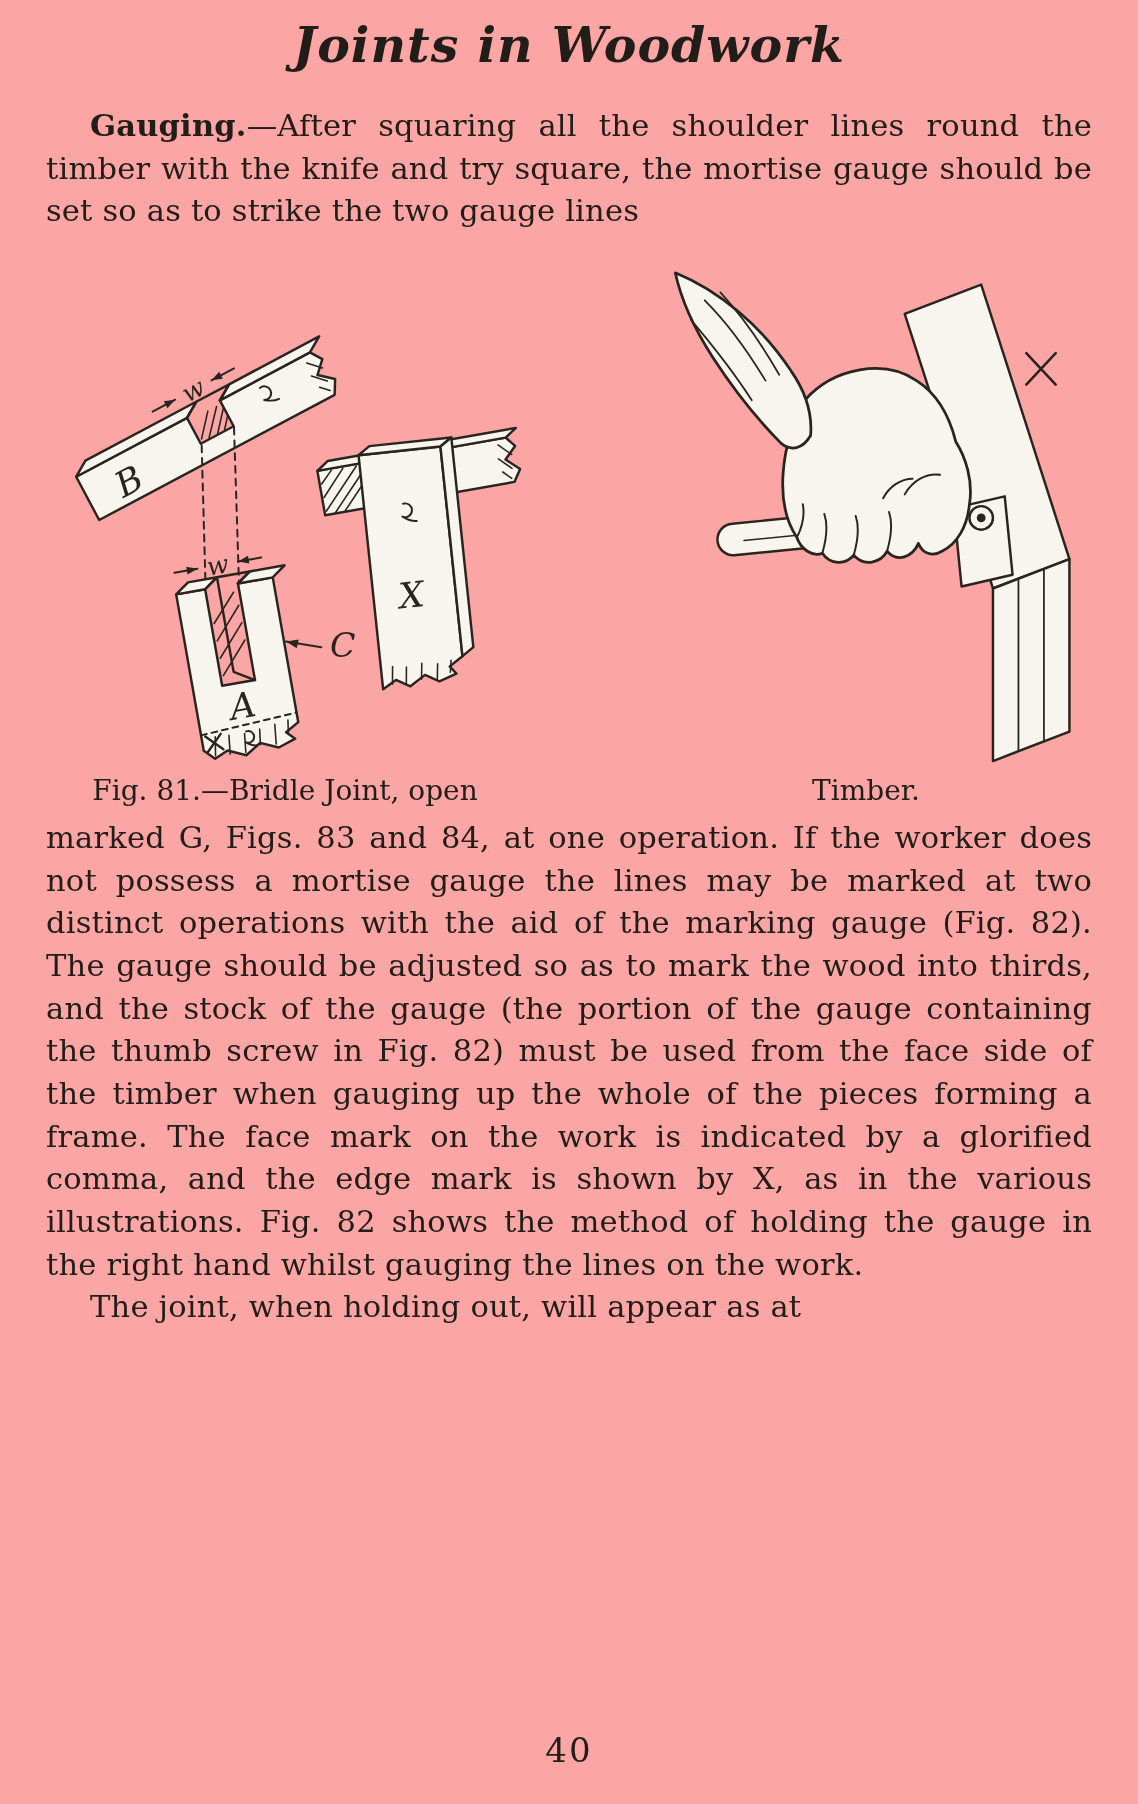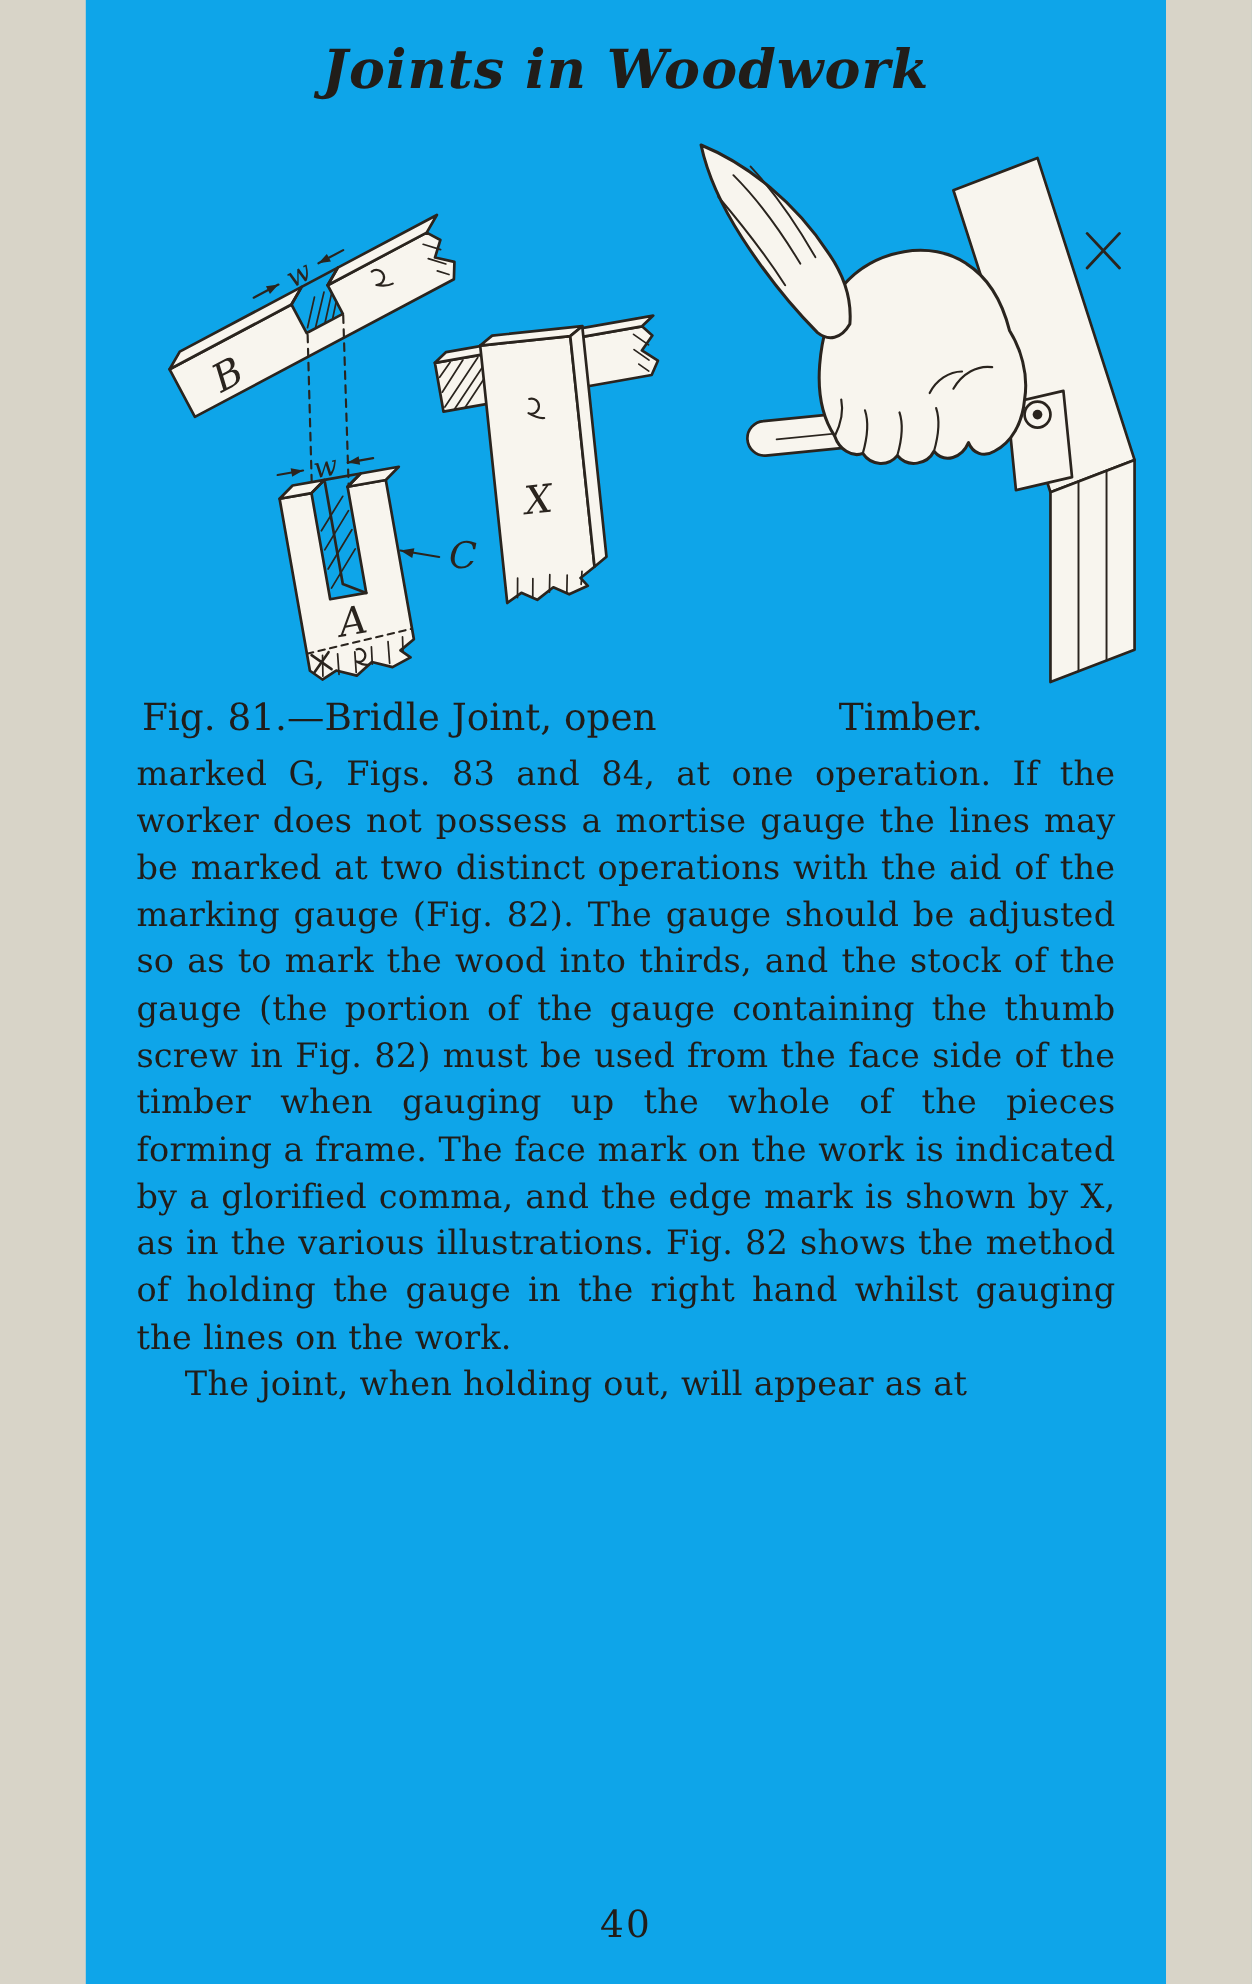--- a/index.html
+++ b/index.html
@@ -1,52 +1,53 @@
 <!DOCTYPE html>
 <html><head>
 <meta charset="utf-8">
 <style>
   html,body{margin:0;padding:0;background:#d8d4c8;}
   .page{
-    width:982px;height:1804px;margin:0 auto;background:#0ea5e9;
+    width:1138px;height:1804px;margin:0 auto;background:#fca5a5;
     color:#211d19;font-family:"DejaVu Serif", serif;
-    box-sizing:border-box;padding:22px 46px 0 46px;position:relative;overflow:hidden;
+    box-sizing:border-box;padding:4px 46px 0 46px;position:relative;overflow:hidden;
   }
   .title{
     text-align:center;font-style:italic;font-weight:700;font-size:49px;
     margin:12px 0 30px 0;letter-spacing:1px;
   }
   .para{
     font-size:30.5px;line-height:1.40;text-align:justify;margin:0;
     letter-spacing:.2px;
   }
   .indent{text-indent:44px;}
   .lead{font-weight:700;}
   .figures{
     display:flex;justify-content:space-between;align-items:flex-end;
     margin:30px 0 8px 0;
   }
   .figure{display:flex;flex-direction:column;align-items:center;}
   .figure svg{display:block;}
   .caption{
-    text-align:center;font-size:34px;line-height:1.28;margin-top:10px;
+    text-align:center;font-size:28px;line-height:1.28;margin-top:10px;
   }
   .pagenum{
     position:absolute;left:0;bottom:34px;width:100%;
     text-align:center;font-size:34px;letter-spacing:2px;
   }
 </style>
 </head>
 <body>
 
 <div class="page">
 
   <h1 class="title">Joints in Woodwork</h1>
 
 
+  <p class="para indent"><span class="lead">Gauging.</span><span>—After squaring all the shoulder lines round the timber with the knife and try square, the mortise gauge should be set so as to strike the two gauge lines</span></p>
 
   <div class="figures">
 
     <div class="figure">
       <svg width="478" height="500" viewBox="0 0 470 510">
         <g stroke="#2a241e" stroke-width="2.5" fill="none" stroke-linecap="round" stroke-linejoin="round">
 
           <g transform="translate(22,218) rotate(-28)">
             <path fill="#f8f5ee" d="M0,0 L128,0 L128,30 L166,30 L166,0 L270,0 L278,12 L266,24 L280,36 L272,50 L0,50 Z"></path>
             <path fill="#f8f5ee" d="M0,0 L128,0 L144,-10 L16,-10 Z"></path>

